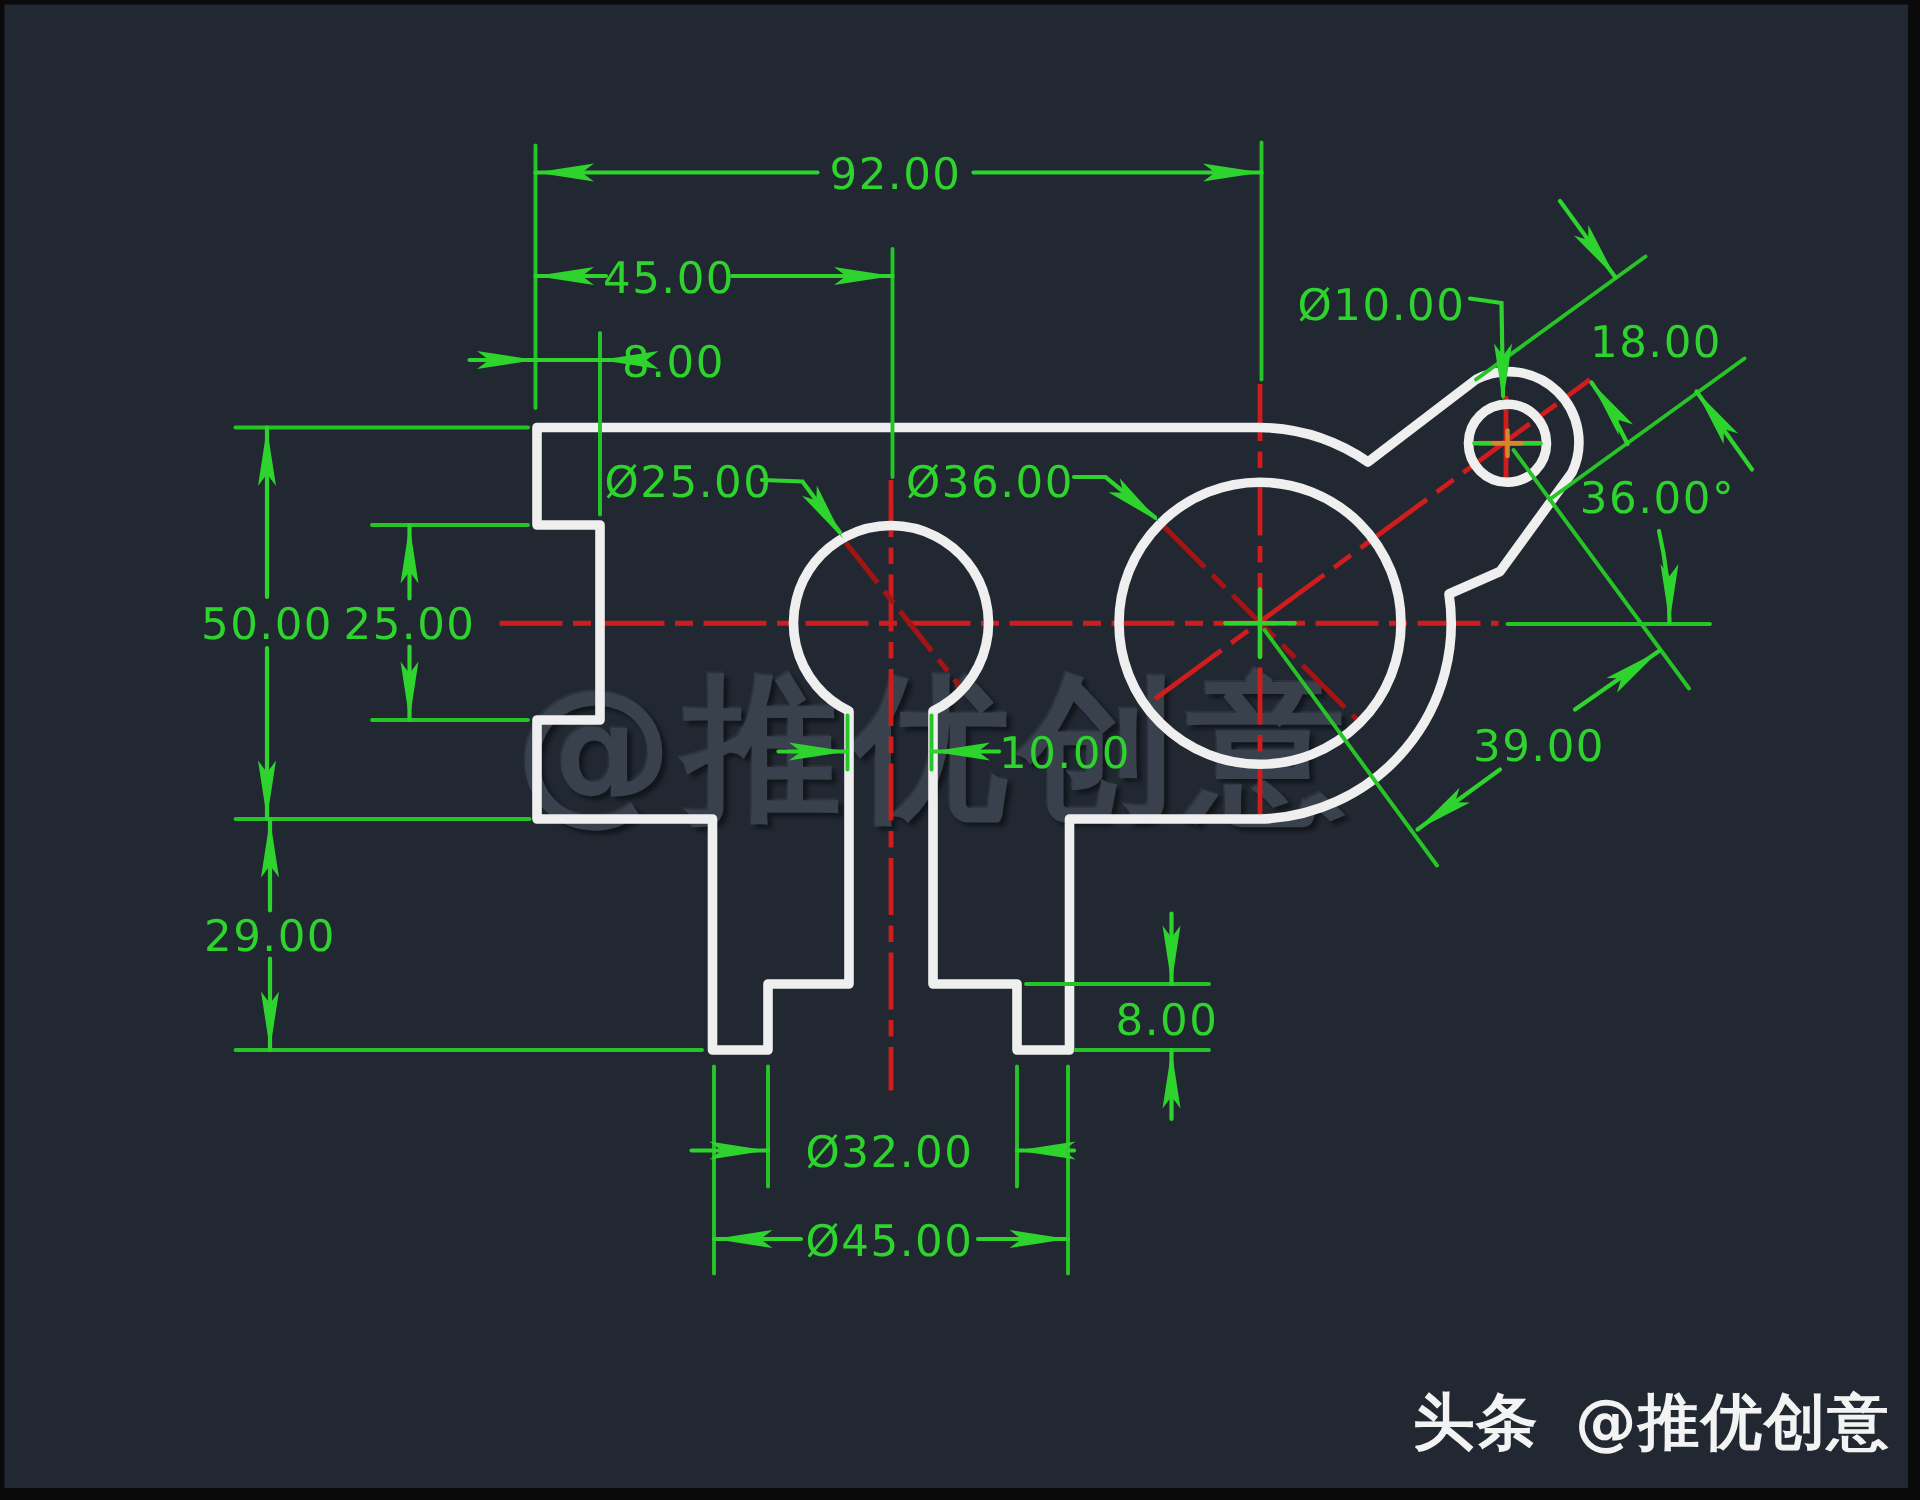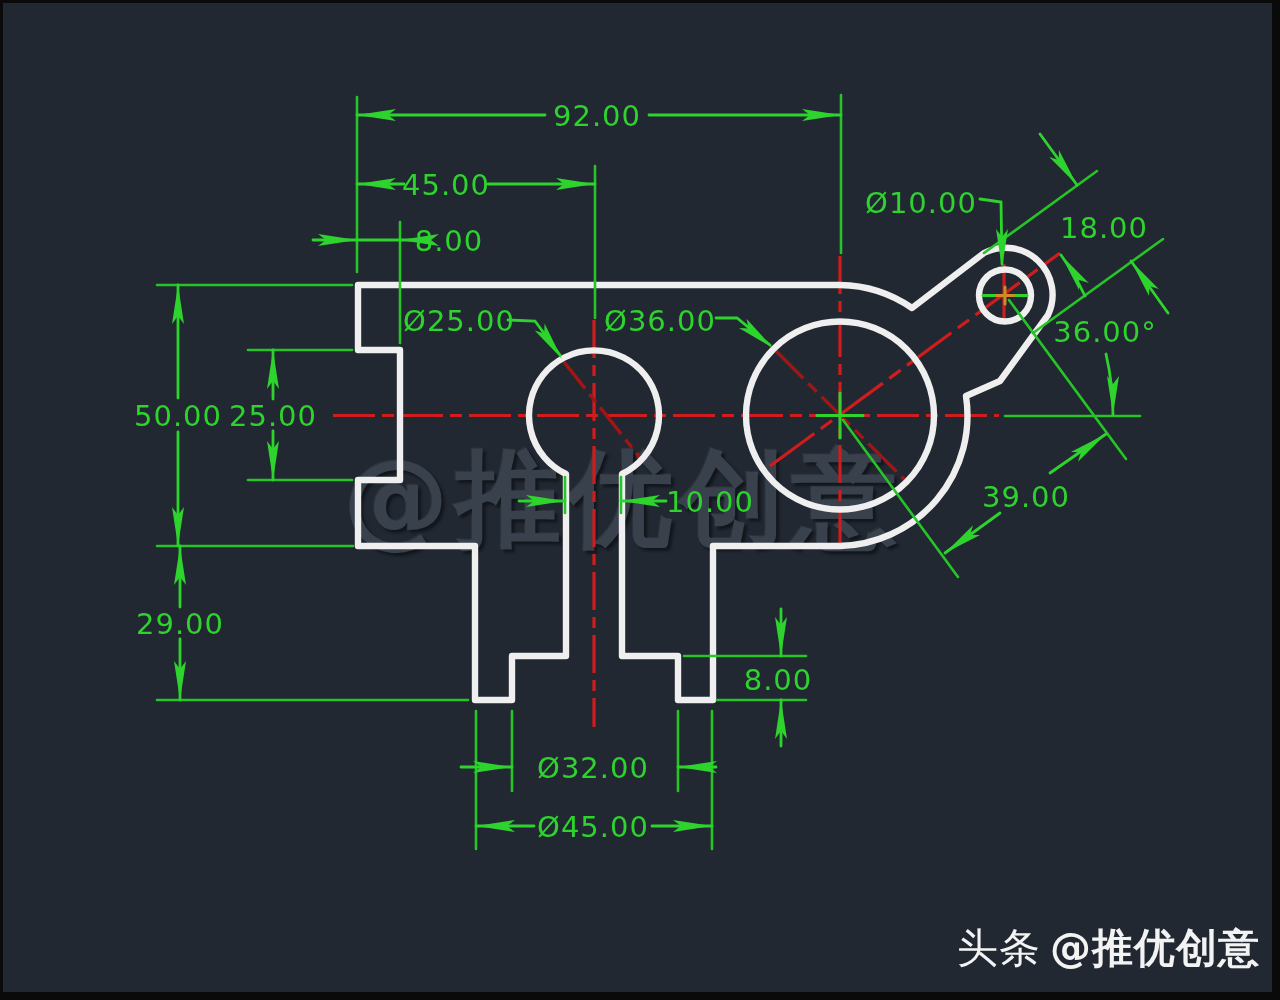--- a/index.html
+++ b/index.html
@@ -6,21 +6,21 @@
   .stage{position:relative;width:1280px;height:1000px;background:#0a0a0a;overflow:hidden;
          font-family:"DejaVu Sans","Liberation Sans",sans-serif;}
   .canvas{position:absolute;left:3px;top:3px;right:8px;bottom:8px;background:#212832;}
   .wm-center{position:absolute;left:340px;top:425px;width:500px;
              font-size:106px;font-weight:900;letter-spacing:6px;white-space:nowrap;
              color:#3c4450;opacity:.9;
              text-shadow:3px 3px 3px rgba(0,0,0,.5),-1px -1px 0 rgba(255,255,255,.06);
              user-select:none;}
   .brand{position:absolute;right:12px;bottom:16px;white-space:nowrap;color:#f3f3f3;
          font-size:41px;letter-spacing:1px;}
-  .brand .badge{font-weight:400;margin-right:9px;}
+  .brand .badge{font-weight:700;margin-right:24px;}
   .brand .handle{font-weight:700;}
   svg{position:absolute;left:0;top:0;}
   text.dim{fill:#2ed32e;font-size:29px;letter-spacing:1px;}
   .g-ext{stroke:#27c427;stroke-width:2.6;fill:none;stroke-linecap:round;}
   .g-dim{stroke:#2ed32e;stroke-width:2.8;fill:none;stroke-linecap:round;}
   .g-arr{fill:#2ed32e;stroke:none;}
   .r-cl{stroke:#cf1d1d;stroke-width:3.2;fill:none;stroke-linecap:butt;}
   .r-rad{stroke:#a31414;stroke-width:3.4;fill:none;}
   .w-out{stroke:#efefef;stroke-width:6.4;fill:none;stroke-linejoin:round;stroke-linecap:round;}
   .gc{stroke:#2ed32e;stroke-width:3;stroke-linecap:round;}

